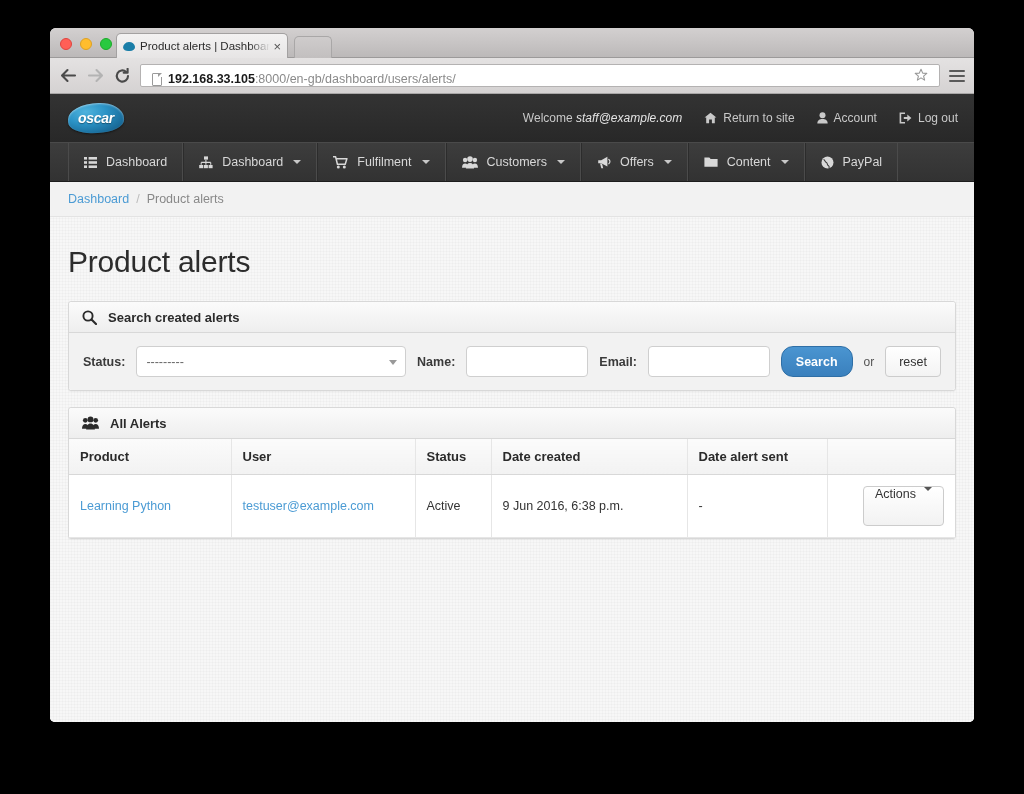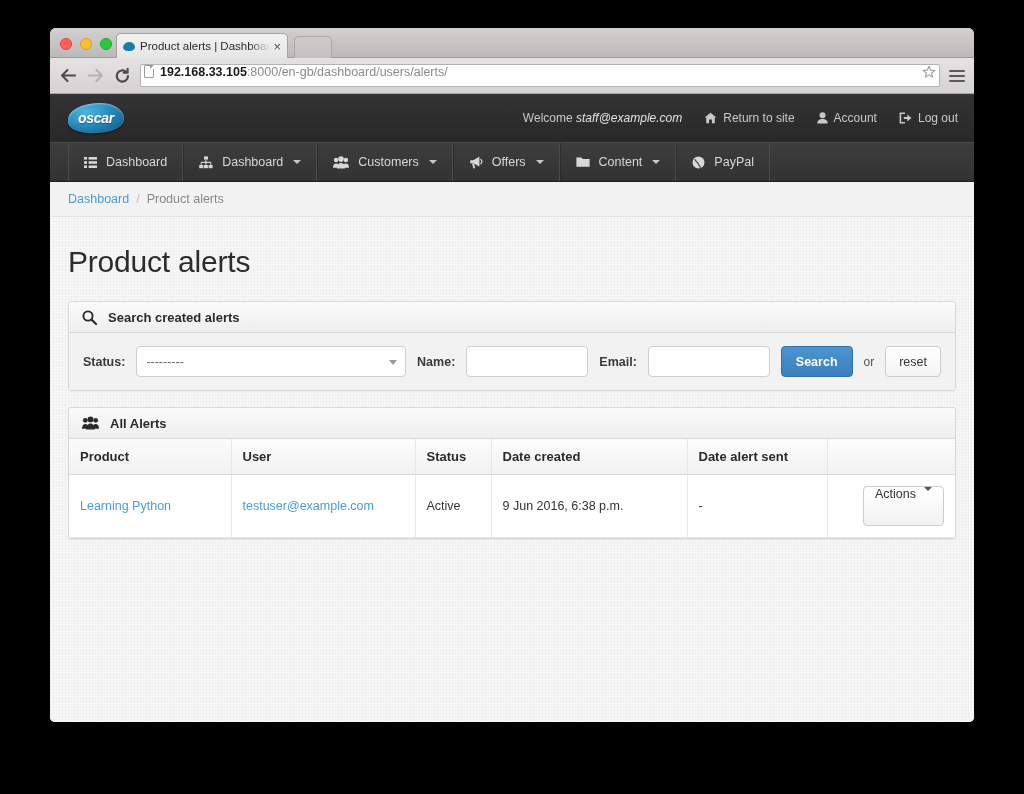--- a/index.html
+++ b/index.html
@@ -88,22 +88,22 @@
     width: 18px; height: 18px;
     display: flex; align-items: center; justify-content: center;
     cursor: pointer;
   }
   .navbtn svg { display: block; }
   .omnibox {
     flex: 1 1 auto; height: 23px;
     background: #fff;
     border: 1px solid #b4b2b2;
     border-radius: 2px;
-    display: flex; align-items: flex-start;
-    padding: 0 3px;
+    display: flex; align-items: flex-end;
+    padding: 0 11px;
     min-width: 0;
   }
   .page-icon {
     width: 10px; height: 13px;
     background: #fff;
     border: 1px solid #9a9a9a;
     border-radius: 1px 2px 1px 1px;
     position: relative;
     flex: 0 0 auto;
     margin-right: 6px;
@@ -269,21 +269,21 @@
     border: 1px solid #cfcfcf;
     border-radius: 4px;
     font-size: 12.5px; color: #333;
     padding: 0 8px;
     font-family: "Liberation Sans", sans-serif;
   }
   .btn-search {
     height: 31px;
     background: linear-gradient(#4a95d1, #3a80bd);
     border: 1px solid #2f6fa6;
-    border-radius: 4px;
+    border-radius: 12px;
     color: #fff; font-size: 12.5px; font-weight: 700;
     padding: 0 14px;
     cursor: pointer;
     font-family: "Liberation Sans", sans-serif;
   }
   .or-text { font-size: 12px; color: #555; }
   .btn-reset {
     height: 31px;
     background: linear-gradient(#ffffff, #f3f3f3);
     border: 1px solid #ccc;
@@ -443,20 +443,29 @@
             <rect x="5" y="0.4" width="4" height="3.2" fill="#d8d8d8"></rect>
             <rect x="0.2" y="9" width="4" height="3.2" fill="#d8d8d8"></rect>
             <rect x="4.9" y="9" width="4" height="3.2" fill="#d8d8d8"></rect>
             <rect x="9.6" y="9" width="4" height="3.2" fill="#d8d8d8"></rect>
             <path d="M6.9 3.8 V6.4 M2.2 6.4 H11.7 M2.2 6.4 V8.8 M6.9 6.4 V8.8 M11.7 6.4 V8.8" stroke="#d8d8d8" stroke-width="1.1" fill="none"></path>
           </svg>
         <span>Dashboard</span>
         <span class="caret"></span>
       </div>
 
+      <div class="nav-item">
+        <svg width="15" height="13" viewBox="0 0 15 13">
+            <path d="M0.3 0.8 H2.6 L4.4 8.2 H12.2 L13.9 2.8 H3.4" stroke="#d8d8d8" stroke-width="1.5" fill="none" stroke-linejoin="round" stroke-linecap="round"></path>
+            <circle cx="5.3" cy="11" r="1.5" fill="#d8d8d8"></circle>
+            <circle cx="11.3" cy="11" r="1.5" fill="#d8d8d8"></circle>
+          </svg>
+        <span>Fulfilment</span>
+        <span class="caret"></span>
+      </div>
 
       <div class="nav-item">
         <svg width="16" height="13" viewBox="0 0 16 13">
             <circle cx="3.1" cy="4" r="2.2" fill="#d8d8d8"></circle>
             <circle cx="12.9" cy="4" r="2.2" fill="#d8d8d8"></circle>
             <circle cx="8" cy="3.1" r="2.8" fill="#d8d8d8"></circle>
             <path d="M0 11.8 C0 8.9 1.3 7.4 3.1 7.4 C4.9 7.4 6.2 8.9 6.2 11.8 Z" fill="#d8d8d8"></path>
             <path d="M9.8 11.8 C9.8 8.9 11.1 7.4 12.9 7.4 C14.7 7.4 16 8.9 16 11.8 Z" fill="#d8d8d8"></path>
             <path d="M3.9 12.6 C3.9 8.9 5.6 6.9 8 6.9 C10.4 6.9 12.1 8.9 12.1 12.6 Z" fill="#d8d8d8"></path>
           </svg>

